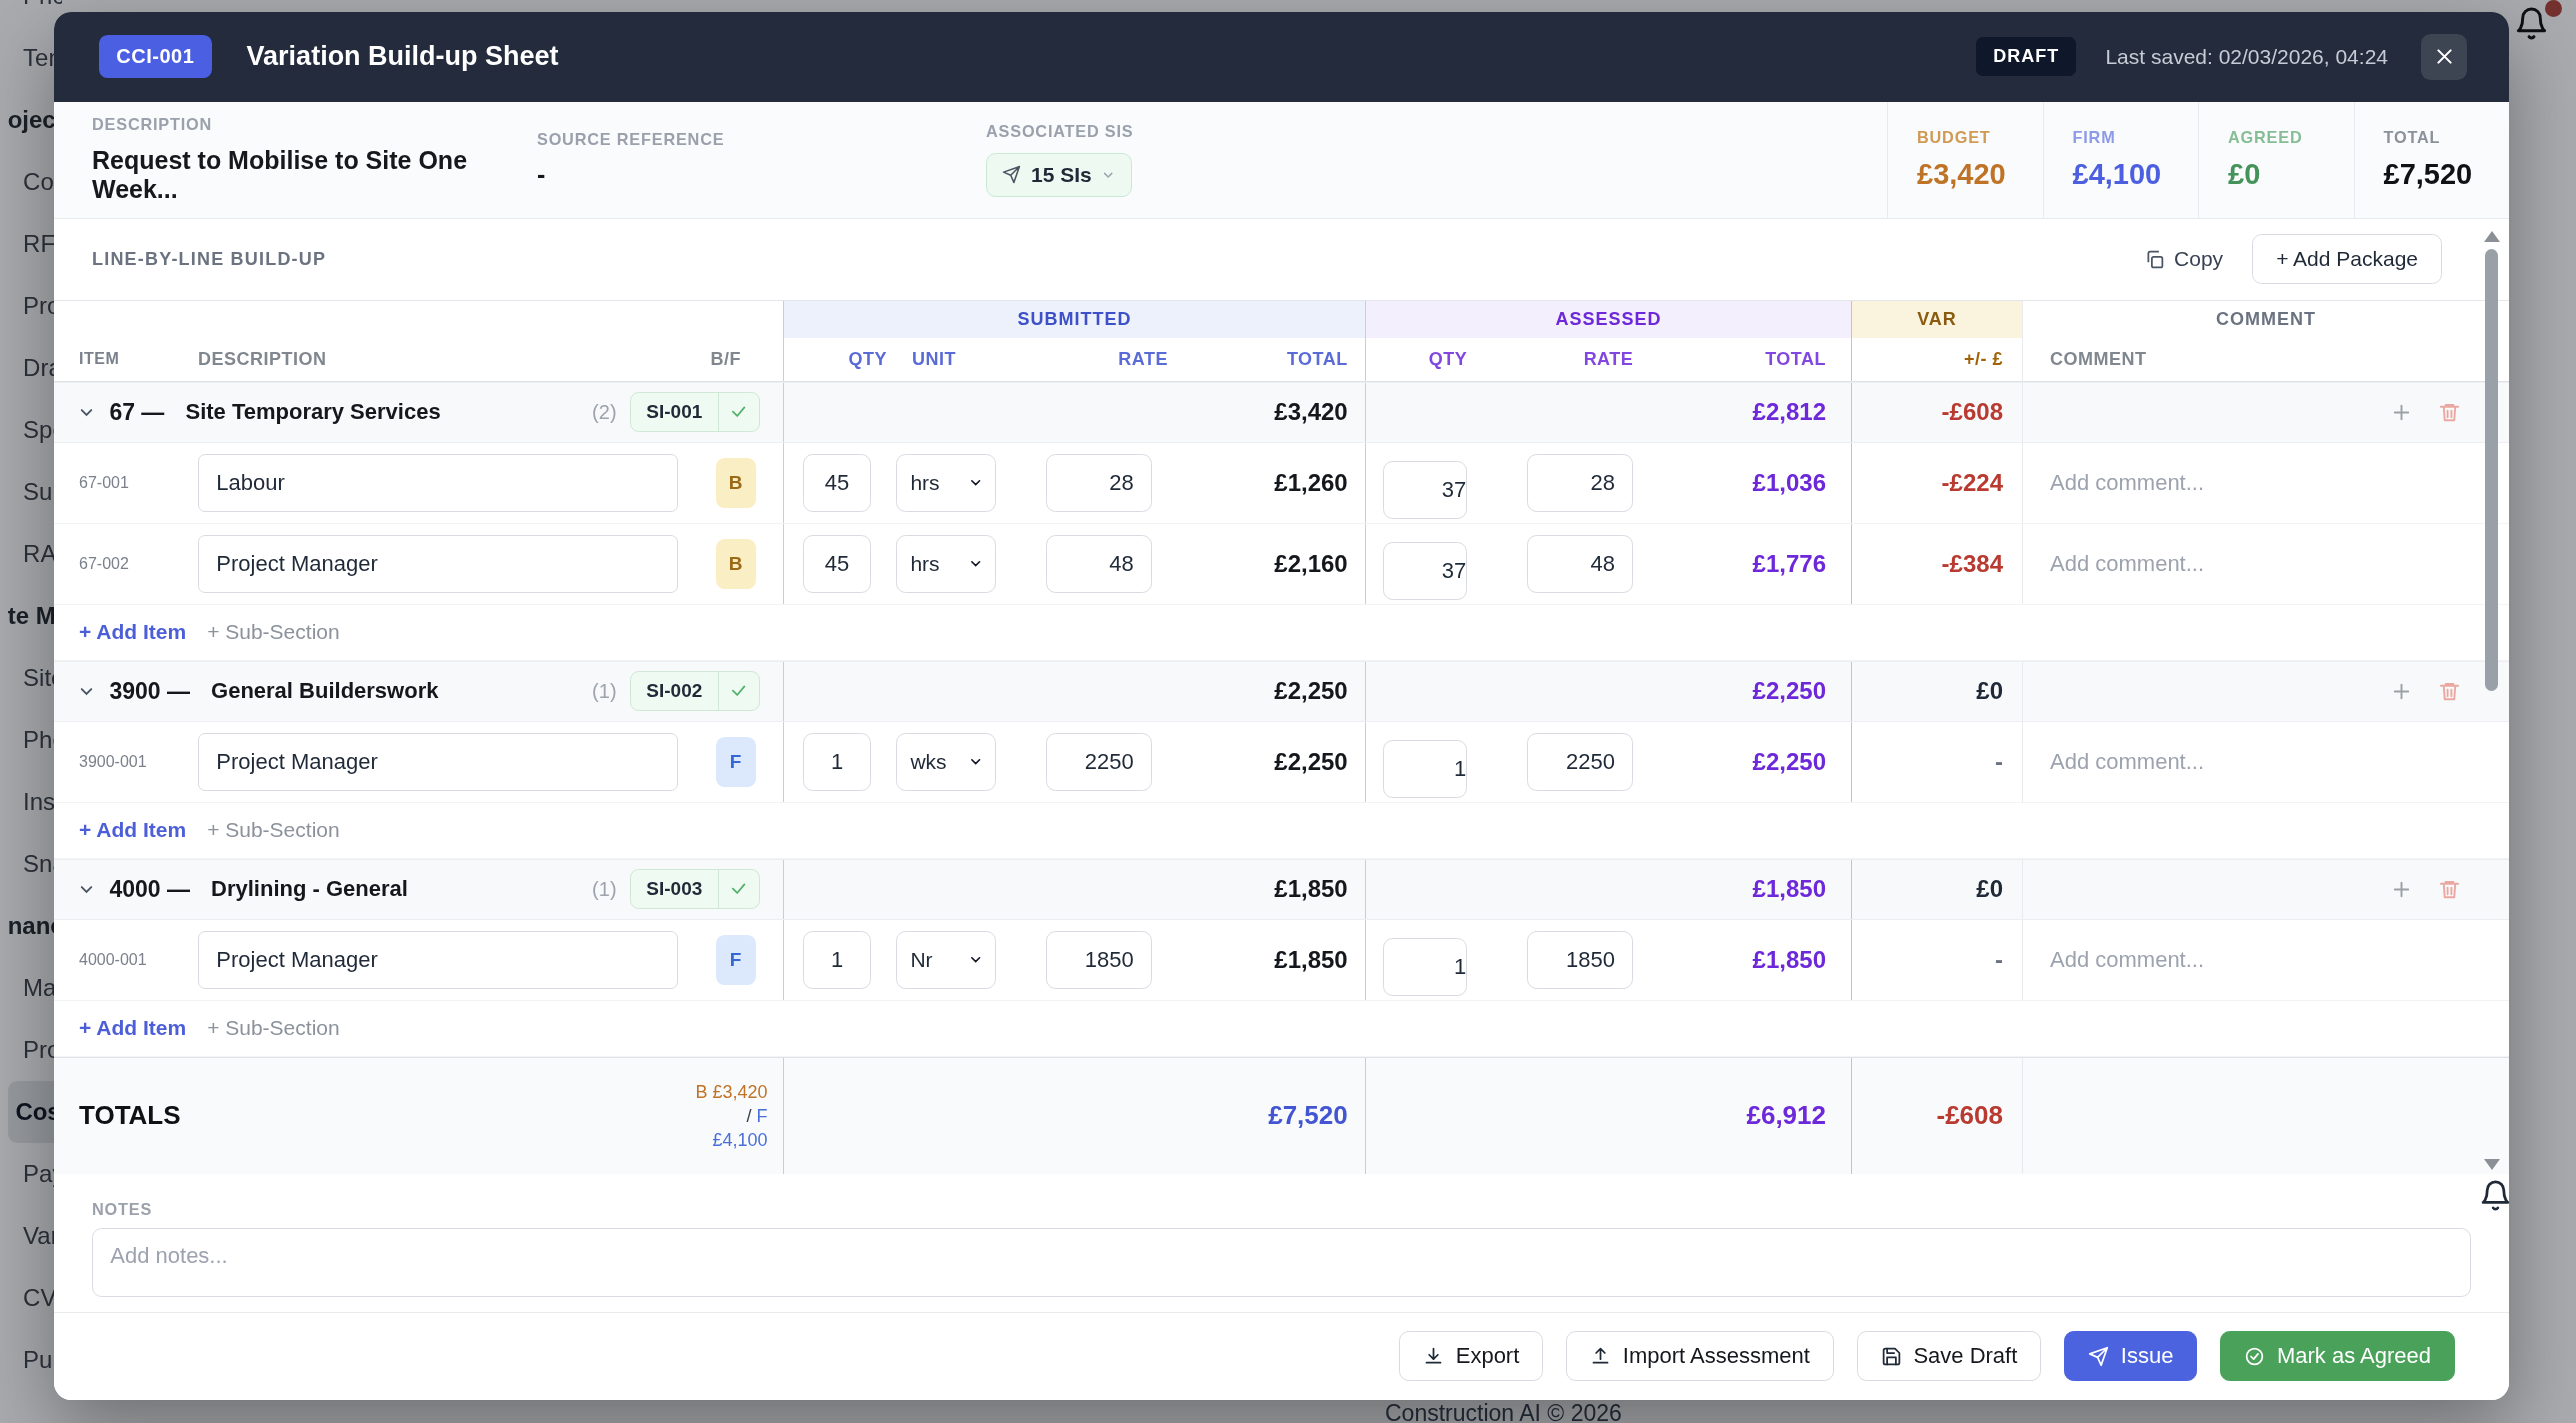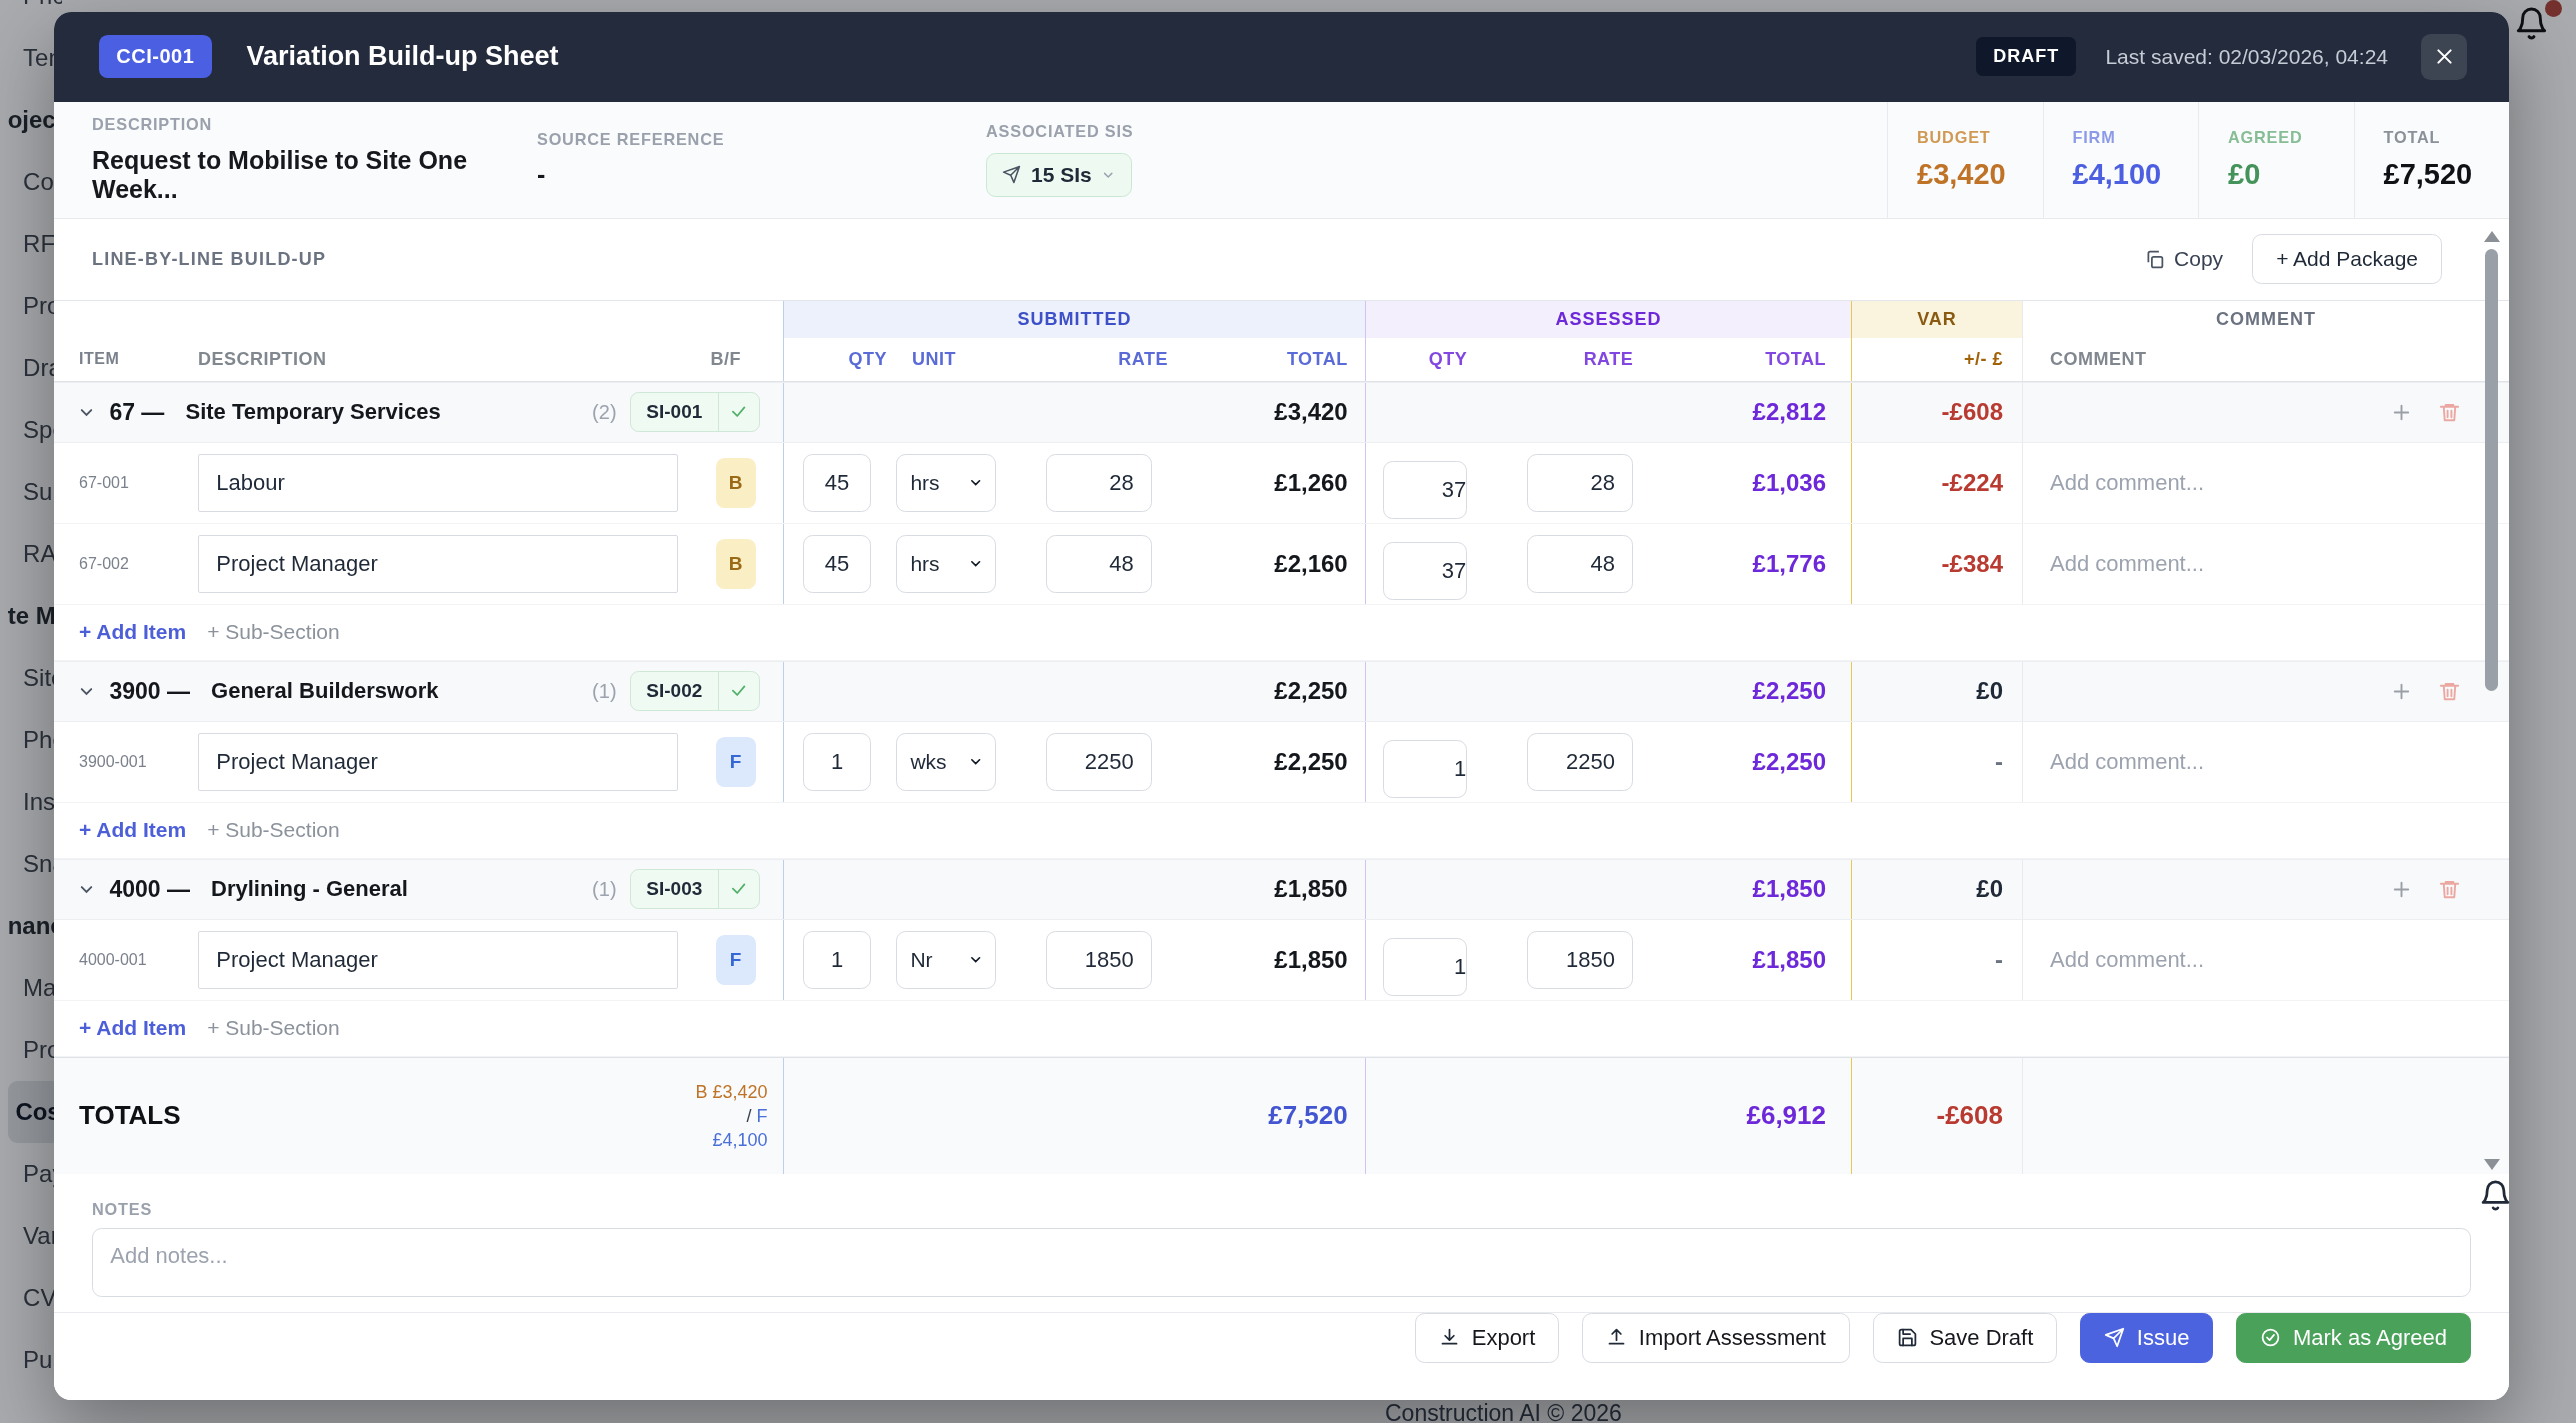--- a/index.html
+++ b/index.html
@@ -103,21 +103,21 @@
   .si-pill { display:flex; align-items:center; height:40px; background:#effaf2; border:1px solid #cfe8d6; border-radius:8.6px; overflow:hidden; }
   .si-pill .si-code { padding:0 15.4px; font-size:19px; font-weight:600; color:#1f2937; }
   .si-pill .si-check { padding:0 11.5px; height:100%; display:flex; align-items:center; border-left:1px solid #cfe8d6; color:#53b06a; }
   .sec-total { font-size:24px; font-weight:700; color:#14171c; }
   .sec-atotal { font-size:24px; font-weight:700; color:var(--purple); }
   .sec-var { font-size:24px; font-weight:700; }
   .var-neg { color:var(--red); } .var-zero { color:#1f2937; } .var-dash { color:#6b7280; font-weight:500; }
   .icon-btn { background:none; border:none; cursor:pointer; display:flex; align-items:center; }
 
   .row-item { height:81px; flex:0 0 81px; border-bottom:1px solid #f1f3f5; }
-  .desc-input { width:480px; height:58px; border:1px solid var(--inbrd); border-radius:2px; padding:0 17.3px; font-size:22px; color:#1f2937; background:#fff; font-family:inherit; }
+  .desc-input { width:480px; height:58px; border:1px solid var(--inbrd); border-radius:7px; padding:0 17.3px; font-size:22px; color:#1f2937; background:#fff; font-family:inherit; }
   .bf-badge { width:40px; height:50px; border-radius:8.6px; display:flex; align-items:center; justify-content:center; font-size:19px; font-weight:700; }
   .bf-b { background:#faeec5; color:#9a6a16; }
   .bf-f { background:#dce8fb; color:#3568d4; }
   .num-input { height:58px; border:1px solid var(--inbrd); border-radius:9.6px; font-size:22px; color:#1f2937; background:#fff; font-family:inherit; }
   .in-qty { width:68px; text-align:center; }
   .in-unit { width:100px; margin-left:25px; height:58px; border:1px solid var(--inbrd); border-radius:9.6px; background:#fff;
              display:flex; align-items:center; justify-content:space-between; padding:0 11.5px 0 13.4px; font-size:21px; color:#1f2937; cursor:pointer; }
   .in-rate { width:106px; margin-left:50px; text-align:right; padding-right:17.3px; }
   .in-aqty { width:84px; text-align:right;margin-top:14px; }
   .in-arate { width:106px; margin-left:60px; text-align:right; padding-right:17.3px; }
@@ -140,21 +140,21 @@
   .tot-ass { font-size:26px; font-weight:800; color:var(--purple); }
   .tot-var { font-size:26px; font-weight:800; color:var(--red); }
 
   
   .m-notes { flex:0 0 125px; padding:13.4px 38px 0; background:#fff; }
   .notes-label { font-size:16.3px; font-weight:600; color:var(--lightgray); letter-spacing:0.8px; margin-bottom:9.6px; }
   .notes-area { width:100%; height:69px; border:1px solid var(--inbrd); border-radius:9.6px; padding:13.4px 17.3px; font-size:22px; color:#374151; resize:none; font-family:inherit; }
   .notes-area::placeholder { color:#9ca3af; }
 
   
-  .m-footer { flex:0 0 88px; border-top:1px solid var(--border); background:#fff; display:flex; align-items:flex-start; justify-content:flex-end; gap:23px; padding-right:38px; }
+  .m-footer { flex:0 0 88px; border-top:1px solid var(--border); background:#fff; display:flex; align-items:center; justify-content:flex-end; gap:23px; padding-right:54px; }
   .btn { display:flex; align-items:center; gap:11.5px; height:50px; padding:0 23px; border-radius:9.6px; font-size:22px; font-weight:500; cursor:pointer; border:1px solid var(--inbrd); background:#fff; color:#16181d; font-family:inherit; }
   .btn-issue { background:#4c63e0; border-color:#4c63e0; color:#fff; }
   .btn-agree { background:#4aa25a; border-color:#4aa25a; color:#fff; }
 
   
   .scrollbar { position:absolute; right:8.6px; top:219px; width:17.3px; bottom:230px; z-index:12; }
   .sb-up, .sb-down { width:0; height:0; border-left:8.6px solid transparent; border-right:8.6px solid transparent; margin:0 auto; }
   .sb-up { border-bottom:11.5px solid #8b9096; }
   .sb-down { border-top:11.5px solid #8b9096; position:absolute; bottom:0; left:0; right:0; margin:auto; }
   .sb-thumb { width:13.4px; margin:7.7px auto 0; height:442px; background:#9aa0a8; border-radius:7.7px; }

